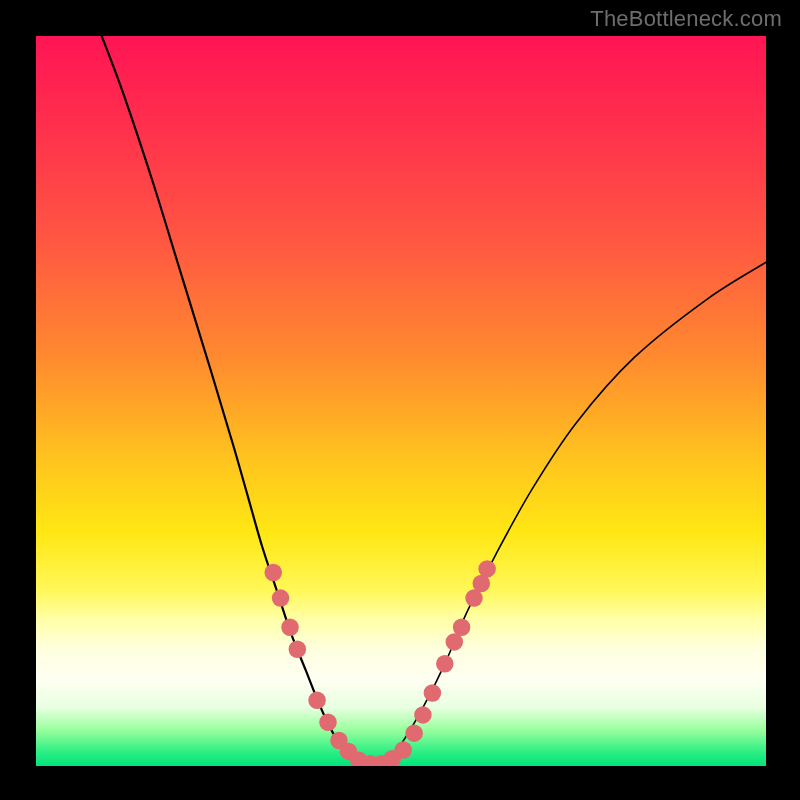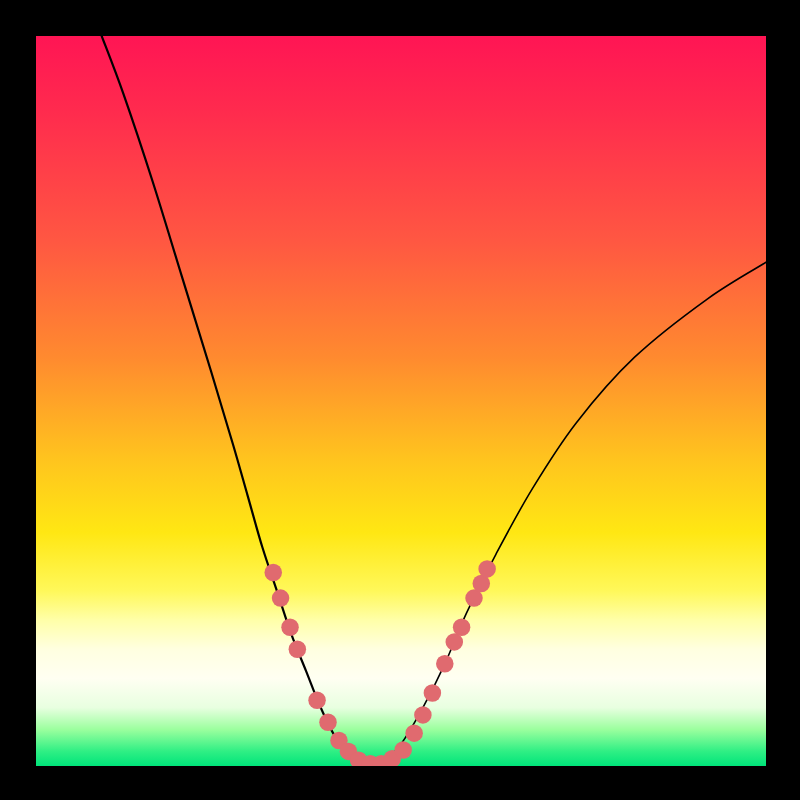--- a/index.html
+++ b/index.html
@@ -89,14 +89,15 @@
           <circle cx="408.80" cy="627.80" r="8.76" fill="#e06a6f"></circle>
           <circle cx="418.29" cy="605.90" r="8.76" fill="#e06a6f"></circle>
           <circle cx="425.59" cy="591.30" r="8.76" fill="#e06a6f"></circle>
           <circle cx="438.00" cy="562.10" r="8.76" fill="#e06a6f"></circle>
           <circle cx="445.30" cy="547.50" r="8.76" fill="#e06a6f"></circle>
           <circle cx="451.14" cy="532.90" r="8.76" fill="#e06a6f"></circle>
         </g>
     </svg>
   </div>
 
+  <div class="watermark">TheBottleneck.com</div>
 
 </div>
 
 </body></html>

